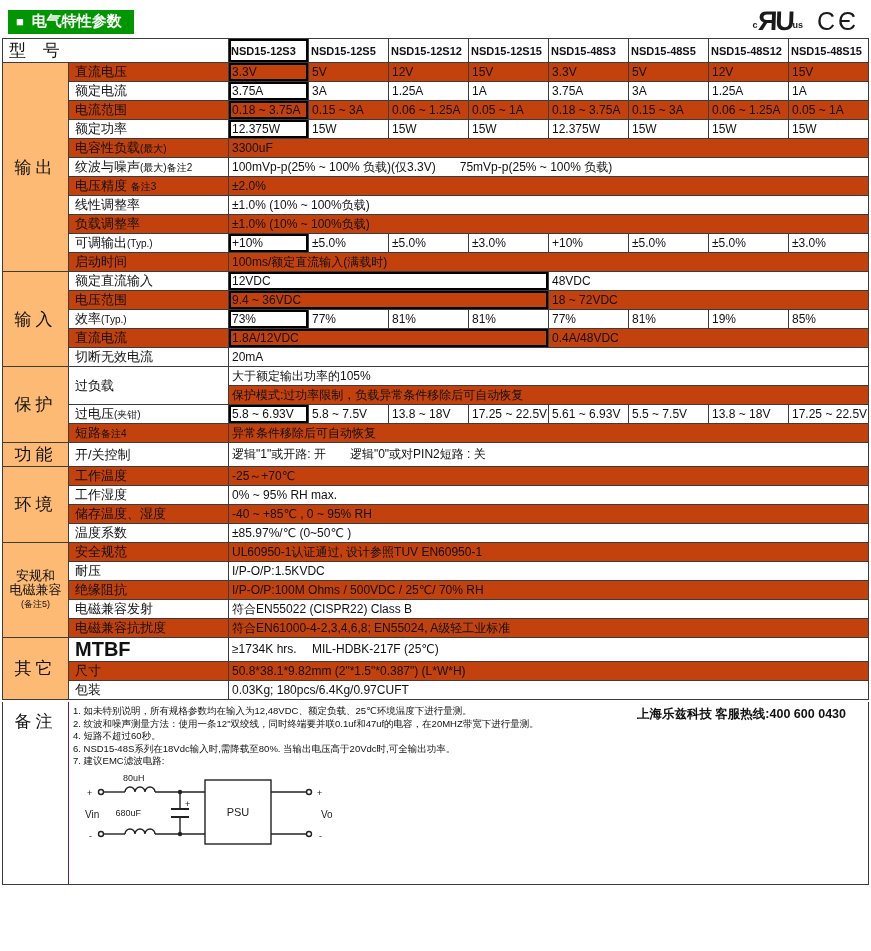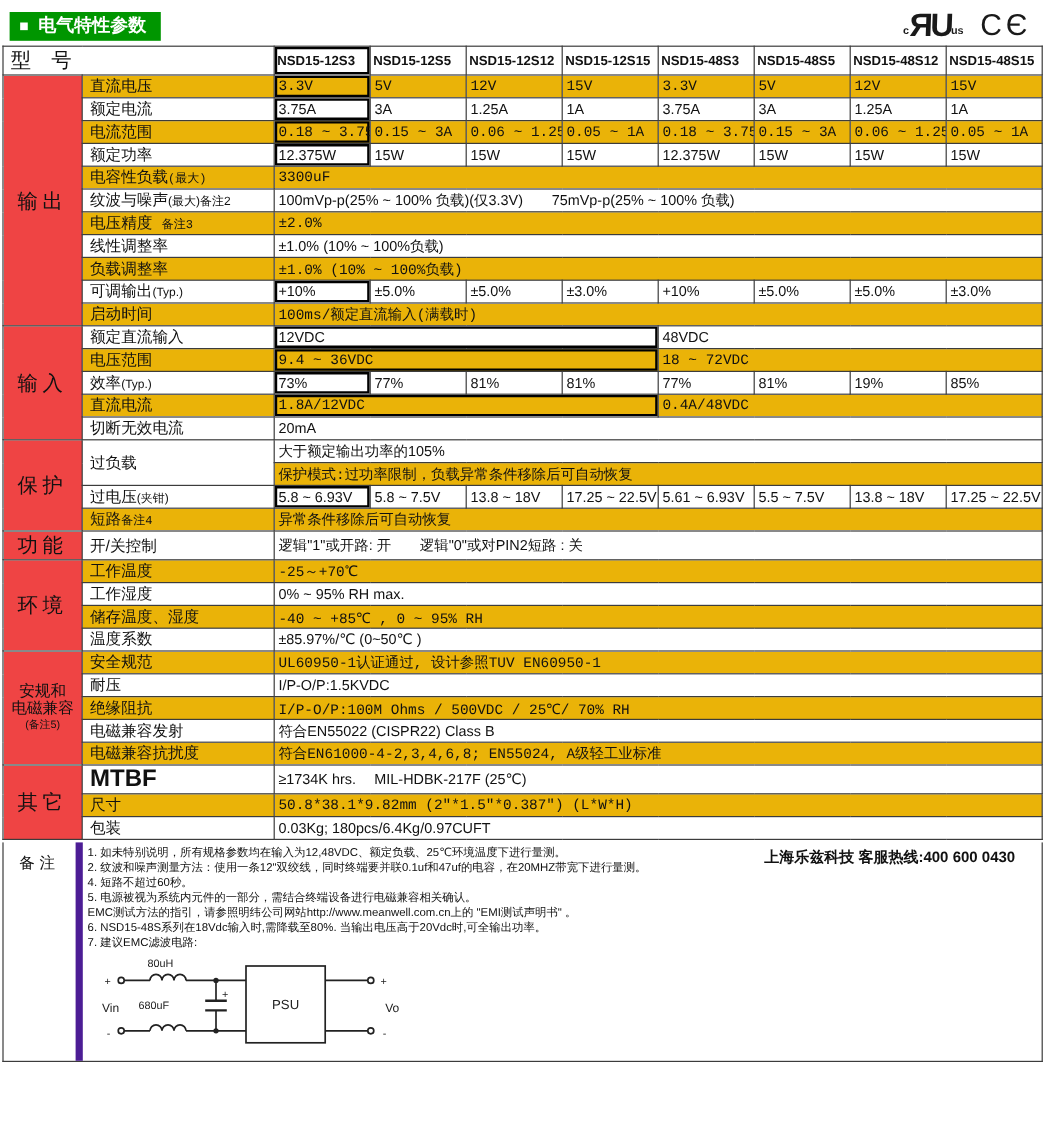--- a/index.html
+++ b/index.html
@@ -17,31 +17,31 @@
   .ul-mark .tiny{font-size:9px;font-weight:bold;margin-bottom:2px;}
   .ul-mark .ru{font-size:27px;line-height:22px;letter-spacing:-2px;font-weight:bold;transform:skewX(-2deg);}
   .ce-mark{font-size:25px;line-height:22px;font-weight:normal;letter-spacing:3px;}
   
   table{border-collapse:collapse;table-layout:fixed;width:867px;margin:2px;}
   col.c-grp{width:66px;} col.c-lbl{width:160px;} col.c-dat{width:80px;}
   th,td{border:1px solid #3c3c3c;padding:0 3px;height:19px;box-sizing:border-box;
         overflow:hidden;white-space:nowrap;font-weight:normal;text-align:left;vertical-align:middle;}
   th.model-lbl{font-size:17px;letter-spacing:6px;padding-left:6px;margin-left:29px;}
   th.model{font-size:11px;font-weight:bold;padding:0 2px;}
-  th.grp{font-size:17px;letter-spacing:4px;text-align:center;background:#ef4444;padding:0 1px;}
+  th.grp{font-size:17px;letter-spacing:4px;text-align:center;background:#fdba74;padding:0 1px;}
   th.grp-sm{font-size:13px;letter-spacing:0;line-height:14px;white-space:pre-line;}
   th.grp .gnote{display:block;font-size:9px;letter-spacing:0;}
   td.lbl{font-size:13px;padding-left:6px;}
   td.val{font-size:12px;}
   .sm{font-size:10px;}
-  tr.shade td{background:#eab308;font-family:Liberation Mono, monospace;}
+  tr.shade td{background:#c2410c;}
   td.hl,th.hl{box-shadow:inset 0 0 0 2px #000;}
   
   .notes-row{display:flex;width:867px;margin:0 2px;border:1px solid #3c3c3c;border-top:none;height:183px;box-sizing:border-box;}
-  .notes-label{width:66px;min-width:66px;border-right:6px solid #4c1d95;font-size:13px;letter-spacing:4px;text-align:center;padding-top:8px;box-sizing:border-box;}
+  .notes-label{width:66px;min-width:66px;border-right:1px solid #4c1d95;font-size:17px;letter-spacing:4px;text-align:center;padding-top:8px;box-sizing:border-box;}
   .notes-content{flex:1;position:relative;padding:3px 6px 0 4px;}
   .notes-list{margin:0;padding:0;list-style:none;font-size:9.5px;line-height:12.5px;}
   .notes-list li{white-space:pre-line;}
   .vendor{position:absolute;top:4px;right:22px;font-size:12.5px;font-weight:bold;}
   .circuit{margin:2px 0 0 12px;}
   .circuit text{font-family:"Liberation Sans","DejaVu Sans",sans-serif;}
 </style>
 </head>
 <body>
 
@@ -280,22 +280,20 @@
 </table>
 
 <div class="notes-row">
   <div class="notes-label">备注</div>
   <div class="notes-content">
     <div class="vendor">上海乐兹科技 客服热线:400 600 0430</div>
     <ol class="notes-list" id="notes-list">
         <li>1. 如未特别说明，所有规格参数均在输入为12,48VDC、额定负载、25℃环境温度下进行量测。</li>
         <li>2. 纹波和噪声测量方法：使用一条12"双绞线，同时终端要并联0.1uf和47uf的电容，在20MHZ带宽下进行量测。</li>
         <li>4. 短路不超过60秒。</li>
-        <li>5. 电源被视为系统内元件的一部分，需结合终端设备进行电磁兼容相关确认。
-    EMC测试方法的指引，请参照明纬公司网站http://www.meanwell.com.cn上的 "EMI测试声明书" 。</li>
         <li>6. NSD15-48S系列在18Vdc输入时,需降载至80%. 当输出电压高于20Vdc时,可全输出功率。</li>
         <li>7. 建议EMC滤波电路:</li>
       </ol>
     <svg class="circuit" width="260" height="86" viewBox="0 0 260 86">
       <g stroke="#222" stroke-width="1.4" fill="none">
         <circle cx="16" cy="22" r="2.5"></circle>
           <circle cx="16" cy="64" r="2.5"></circle>
         <circle cx="224" cy="22" r="2.5"></circle>
           <circle cx="224" cy="64" r="2.5"></circle>
         <path d="M18.5,22 H40"></path>

